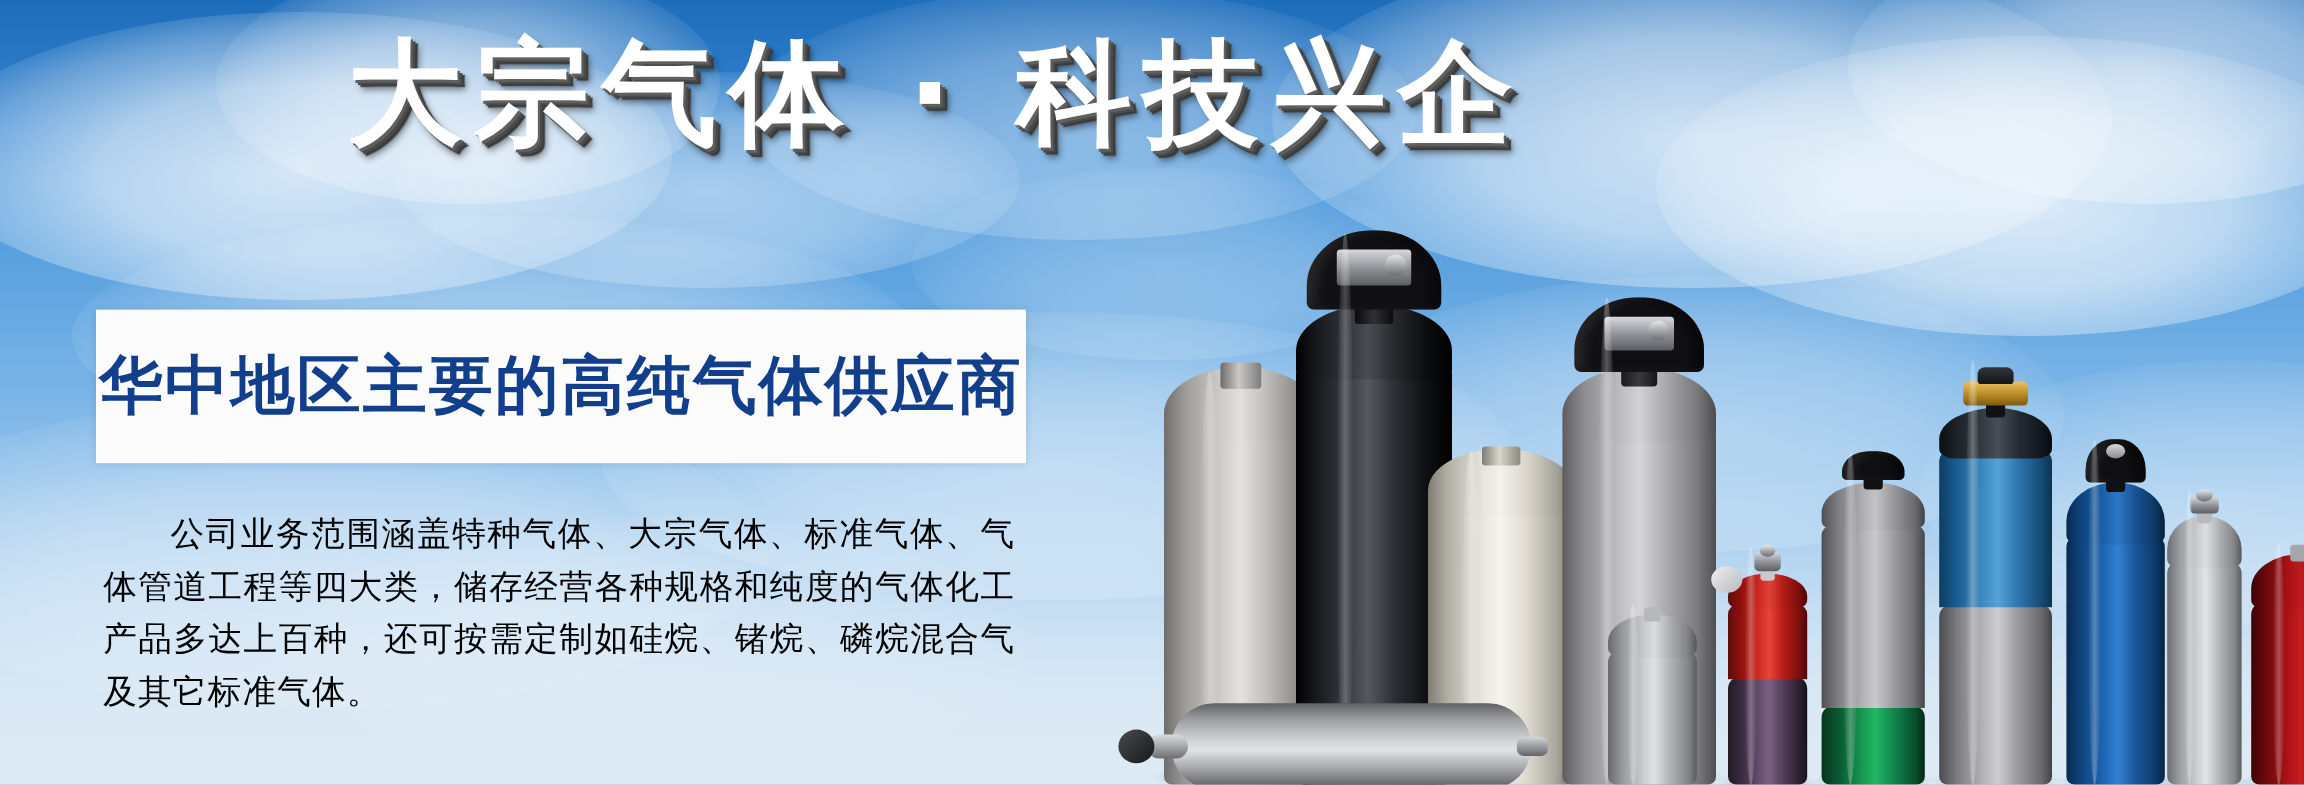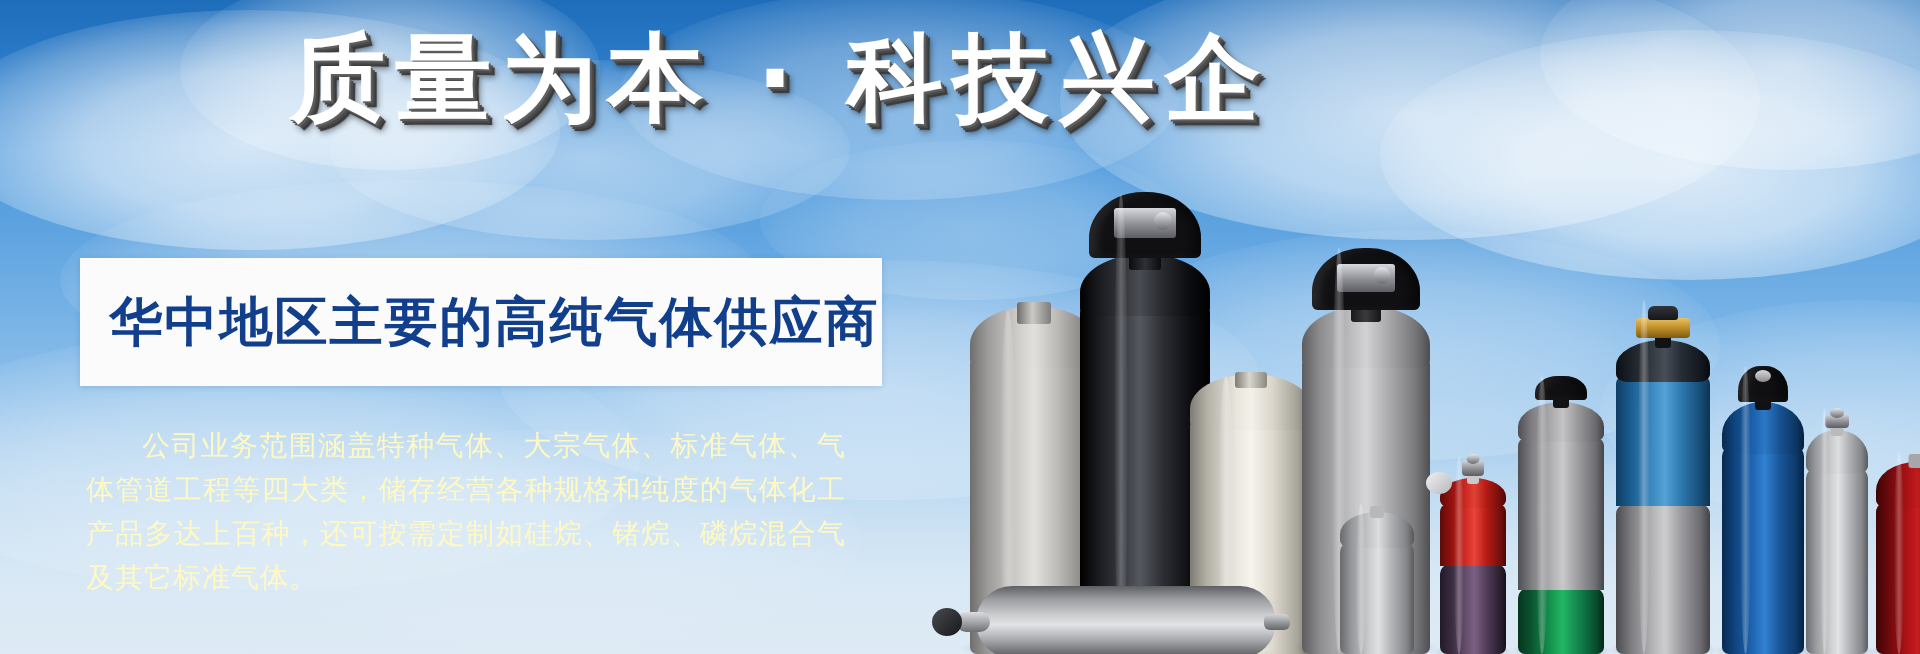--- a/index.html
+++ b/index.html
@@ -92,40 +92,40 @@
     letter-spacing:.5px;
     white-space:nowrap;
   }
 
   .whitebox{
     position:absolute;
     left:80px; top:258px;
     width:775px; height:128px;
     background:#fbfbfb;
     box-shadow:0 1px 6px rgba(30,70,120,.18);
-    display:flex; align-items:center; justify-content:center;padding-left:27px;
+    display:flex; align-items:center; justify-content:center;
   }
   .whitebox-text{
     font-family:"DejaVu Sans","Liberation Sans",sans-serif;
     font-weight:bold;
     font-size:53px;
     line-height:60px;
     letter-spacing:2px;
     color:#113f8c;
     white-space:nowrap;
   }
 
   .paragraph{
     position:absolute;
     left:86px; top:424px;
     width:760px;
     font-family:"Liberation Serif","DejaVu Serif",serif;
     font-size:28px;
     line-height:44px;
-    color:#fef9c3;
+    color:#000000;
     letter-spacing:1px;
     text-indent:56px;
     text-align:justify;
   }
 
   
   #cylinders{
     position:absolute;
     left:930px; top:150px;
     width:990px; height:504px;
@@ -310,21 +310,21 @@
       <div style="position:absolute;left:-20px;bottom:26px;width:34px;height:20px;border-radius:10px;
            background:linear-gradient(to bottom,#dcdddf,#9b9c9f 60%,#6d6e72);"></div>
       <div style="position:absolute;left:-44px;bottom:22px;width:30px;height:28px;border-radius:50%;
            background:linear-gradient(135deg,#4a4b4f,#17181b);"></div>
       <div style="position:absolute;right:-14px;bottom:28px;width:26px;height:16px;border-radius:6px;
            background:linear-gradient(to bottom,#d4d5d7,#909195 60%,#65666a);"></div>
     </div>
 
   </div>
 
-  <div class="headline">质量为本 · 科技兴企</div>
+  <div class="headline">大宗气体 · 科技兴企</div>
 
 
   <div class="whitebox">
     <div class="whitebox-text">华中地区主要的高纯气体供应商</div>
   </div>
 
   <div class="paragraph">公司业务范围涵盖特种气体、大宗气体、标准气体、气体管道工程等四大类，储存经营各种规格和纯度的气体化工产品多达上百种，还可按需定制如硅烷、锗烷、磷烷混合气及其它标准气体。</div>
 
 </div>
 

